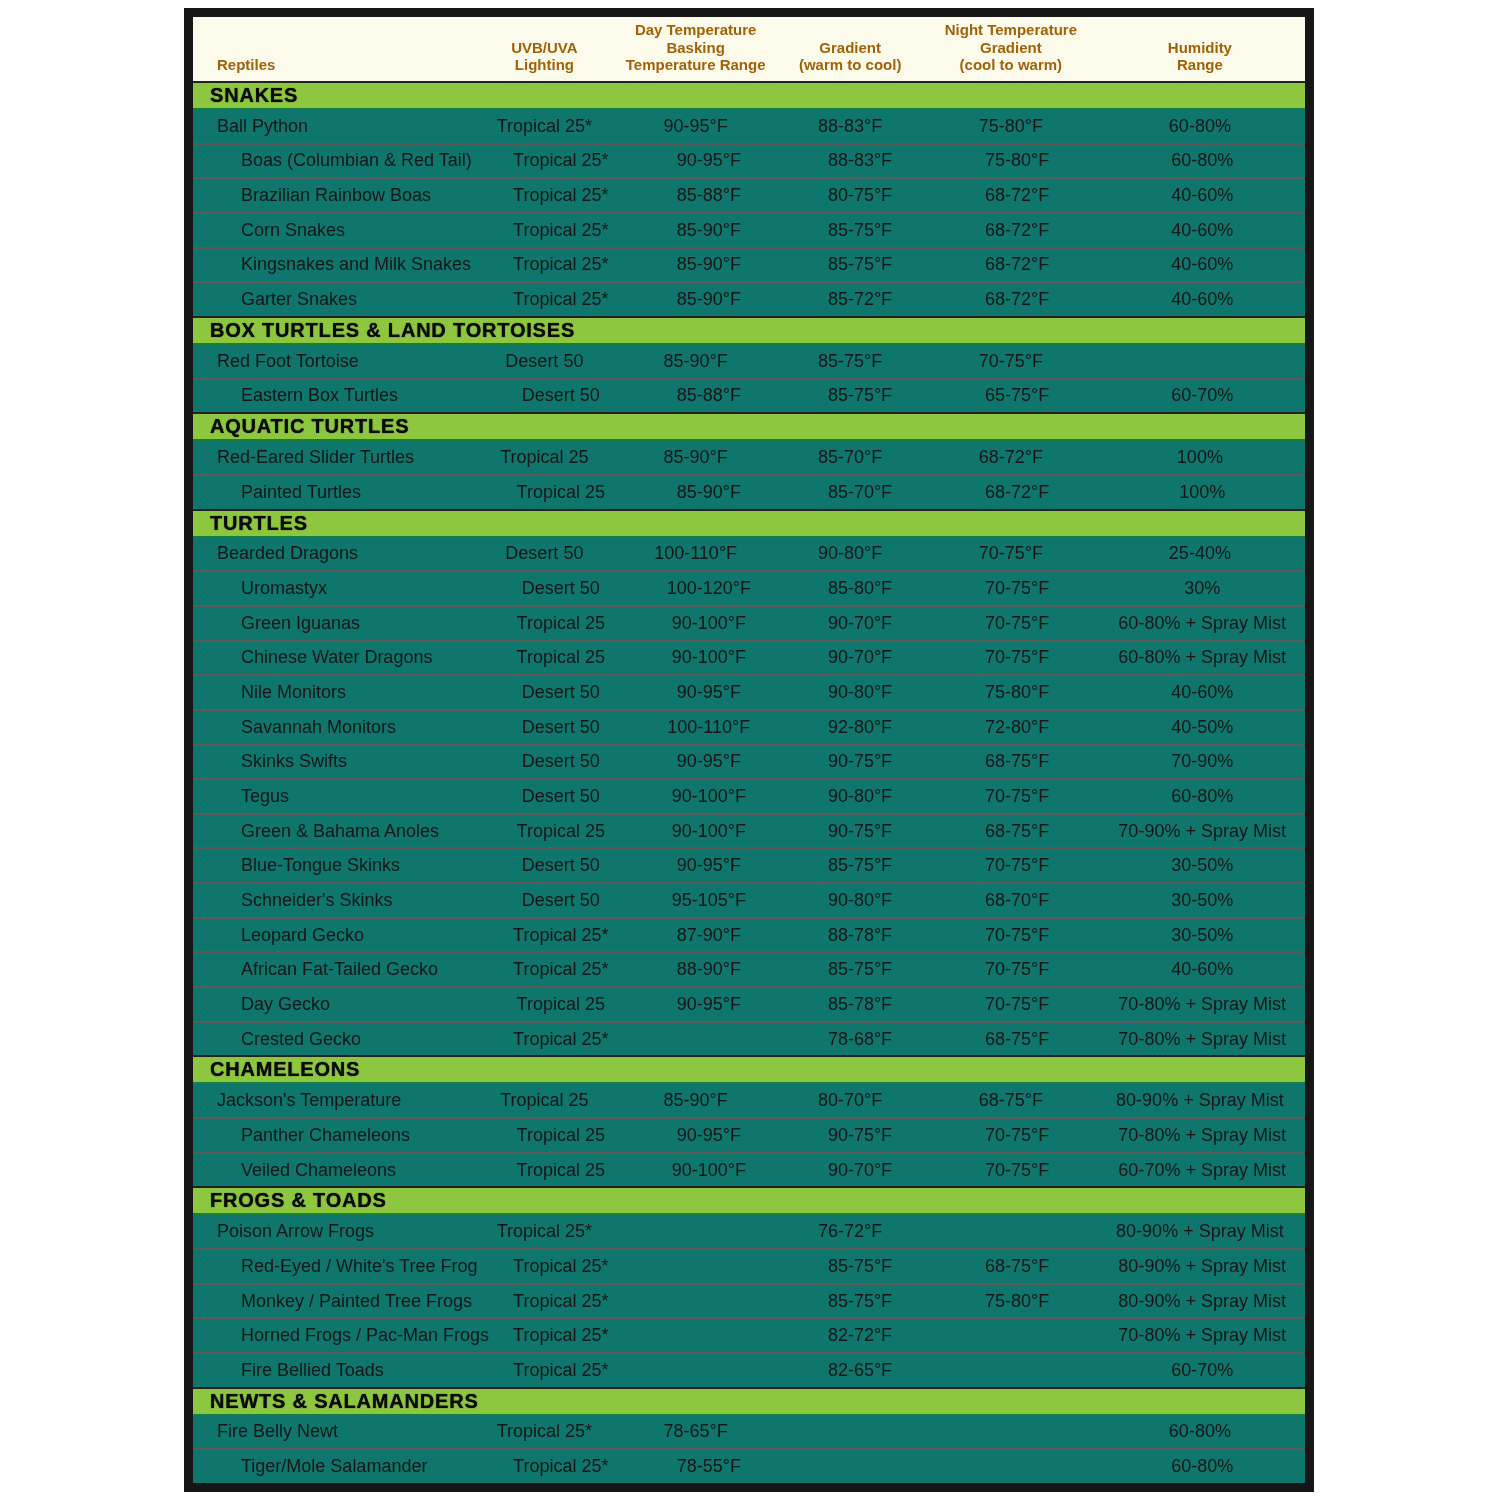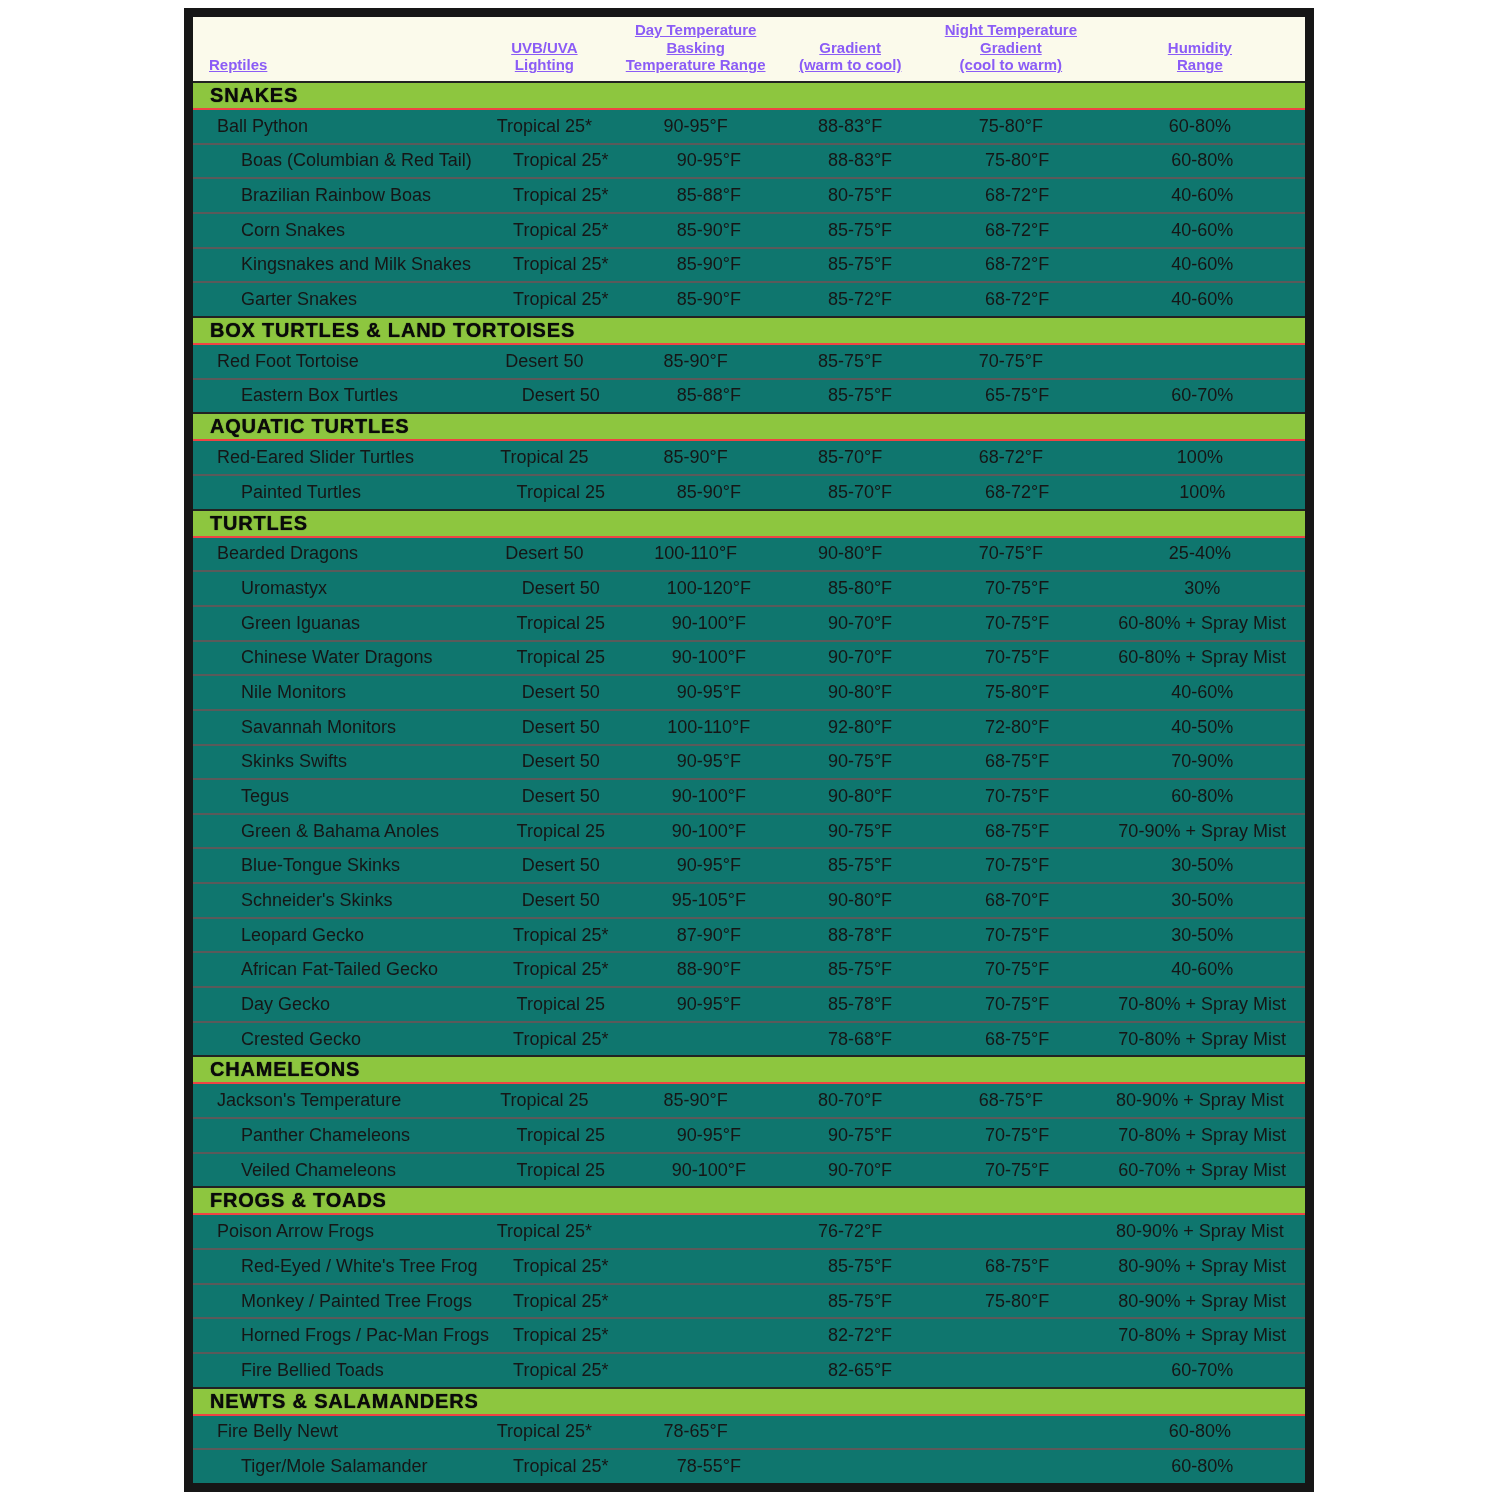--- a/index.html
+++ b/index.html
@@ -29,38 +29,37 @@
     background: #fbfaeb;
   }
   .hcell {
     align-self: end;
     text-align: center;
     font-weight: bold;
     font-size: 15px;
     line-height: 1.18;
     white-space: pre-line;
     padding-bottom: 7px;
-    color: #8b5cf6;
-    text-decoration: underline;
+    color: #a16207;
   }
   .hcell.first {
     text-align: left;
-    padding-left: 16px;
+    padding-left: 24px;
   }
   .table-body {
     flex: 1;
     display: flex;
     flex-direction: column;
   }
   .band {
     flex: none;
     height: 29px;
     background: #8dc63f;
     border-top: 2px solid #222222;
-    border-bottom: 2px solid #ef4444;
+    border-bottom: 2px solid #15803d;
     display: flex;
     align-items: center;
     padding-left: 17px;
   }
   .band span {
     font-size: 20px;
     font-weight: 800;
     letter-spacing: 0.8px;
     color: #0a0a0a;
     text-shadow: 0 0 1px #0a0a0a;

